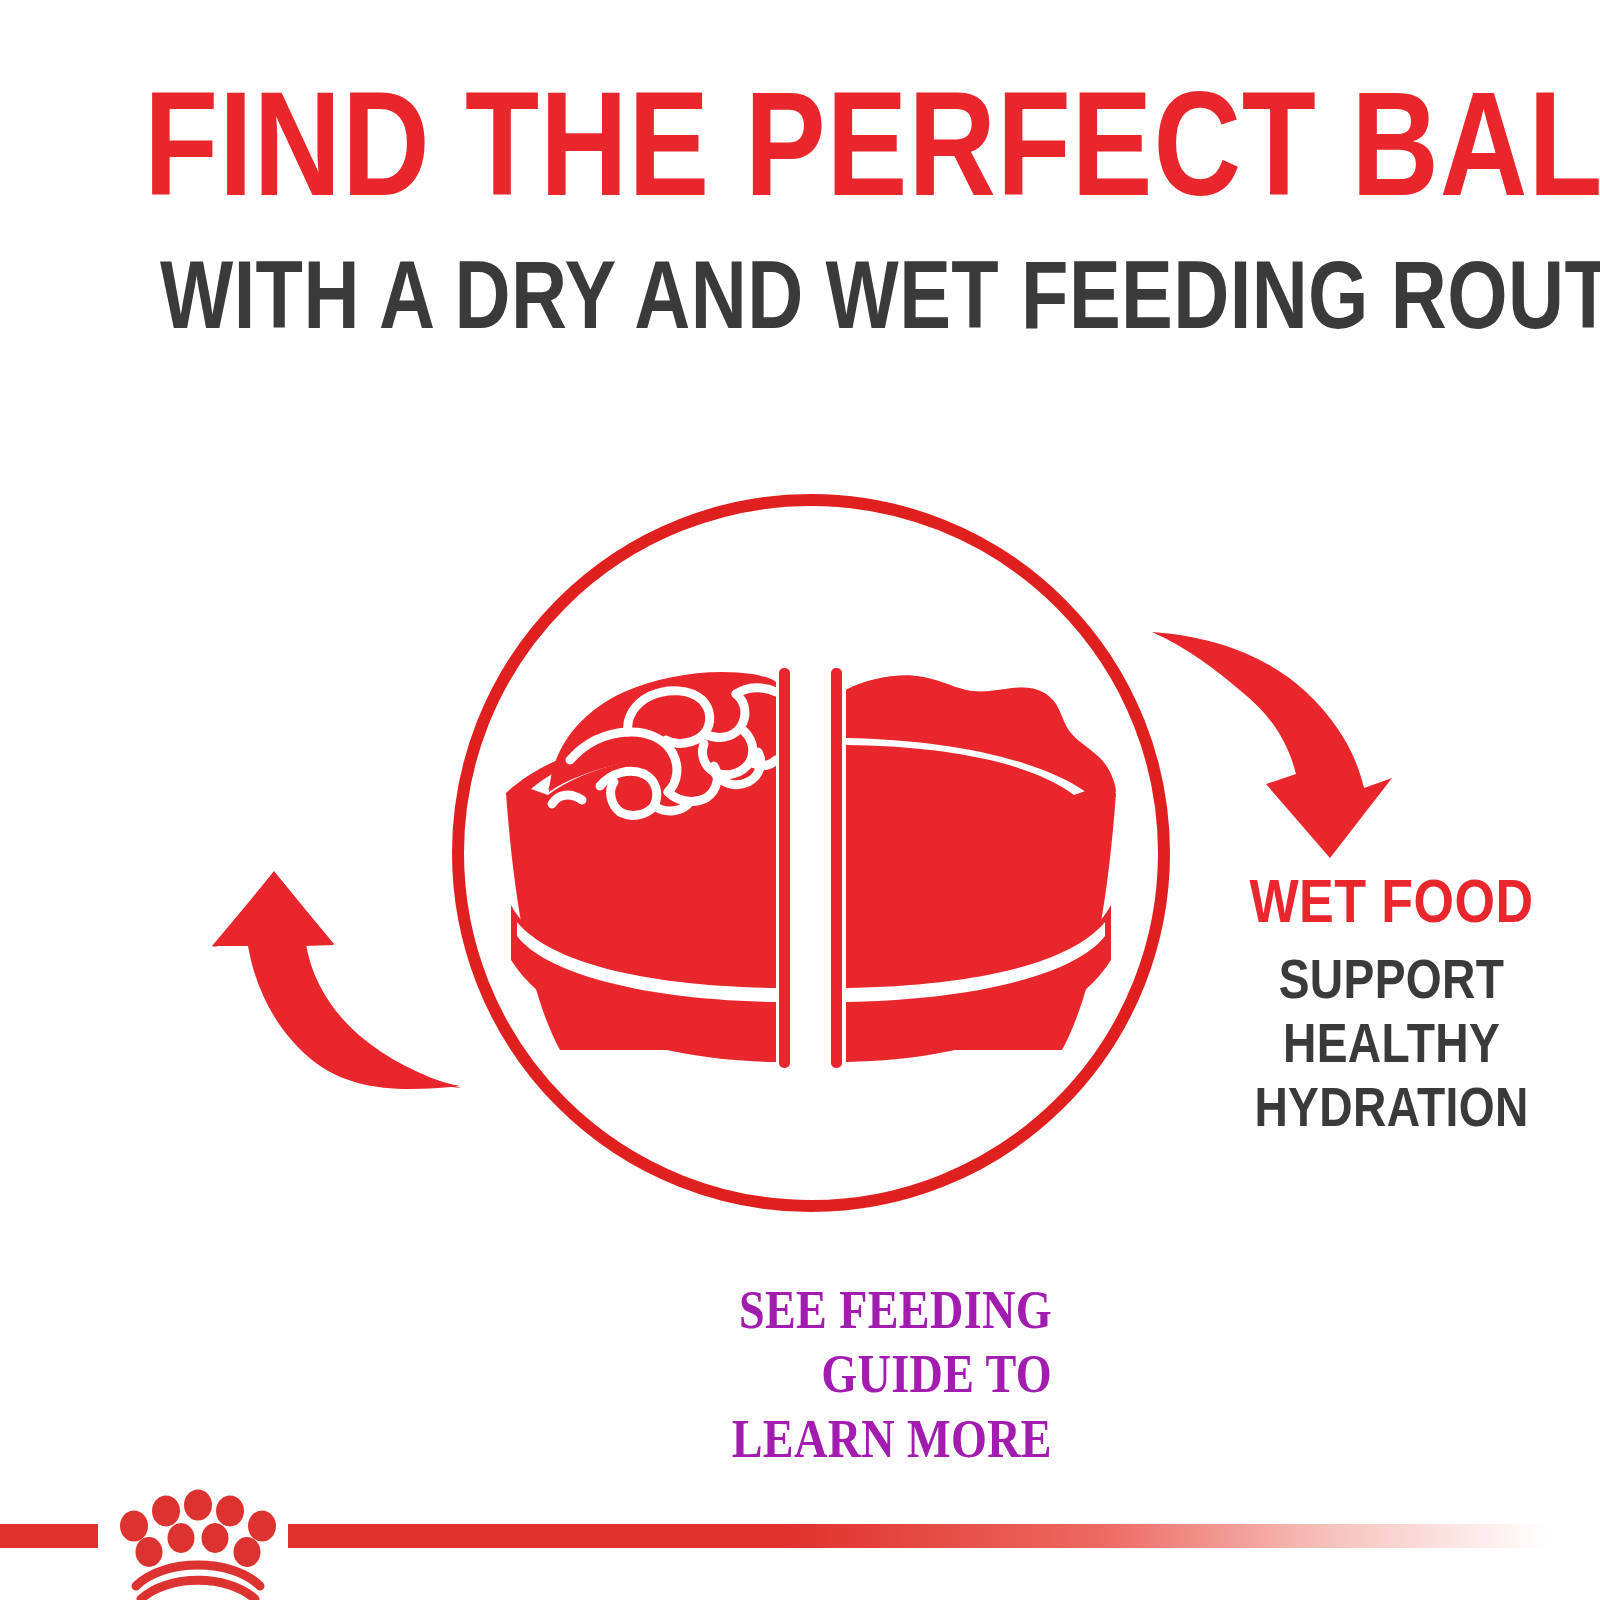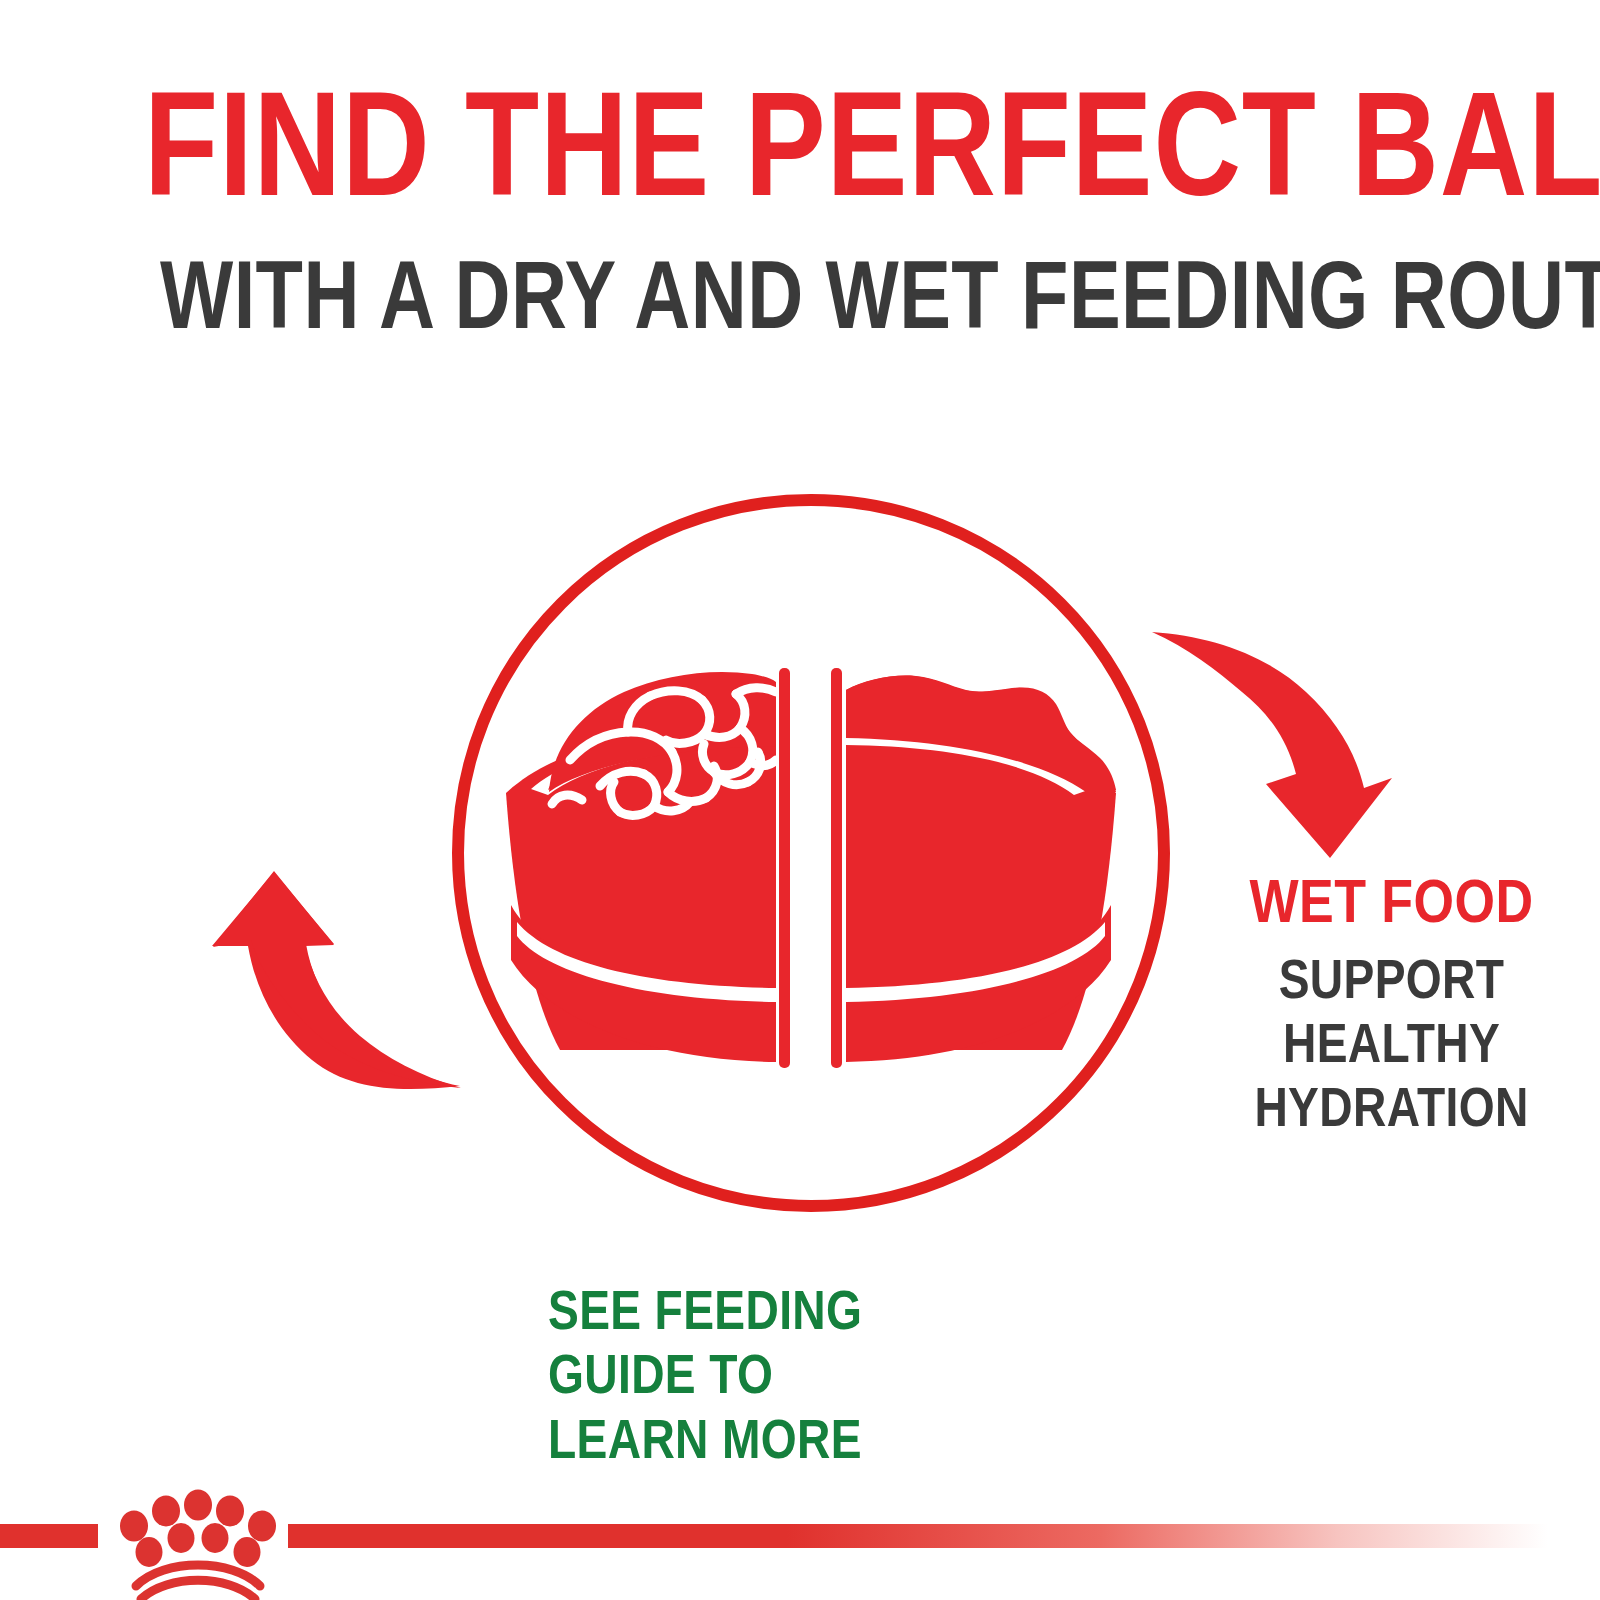--- a/index.html
+++ b/index.html
@@ -100,23 +100,23 @@
     top: 870px;
     width: 455px;
   }
 
   
   #see-guide {
     position: absolute;
     left: 500px;
     top: 1278px;
     width: 600px;
-    text-align: left;
-    color: #15803d;
-    font-family: Liberation Sans, sans-serif;
+    text-align: right;
+    color: #a21caf;
+    font-family: Liberation Serif, serif;
     font-weight: 700;
     font-size: 55px;
     line-height: 1.17;
     letter-spacing: 0.4px;
   }
   #see-guide .ln { display: block; transform: scaleX(0.84); }
 
   
   #artwork {
     position: absolute;

